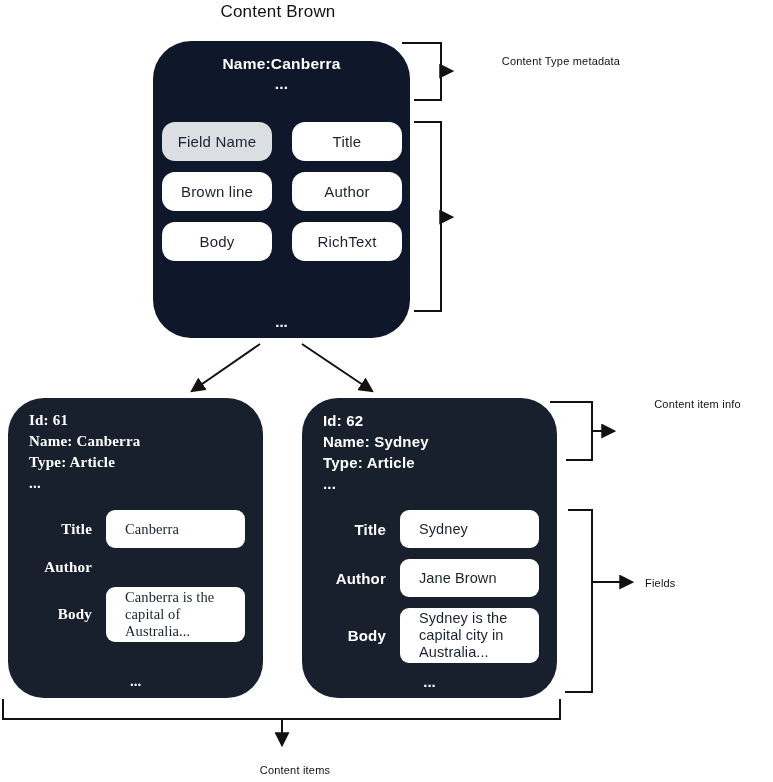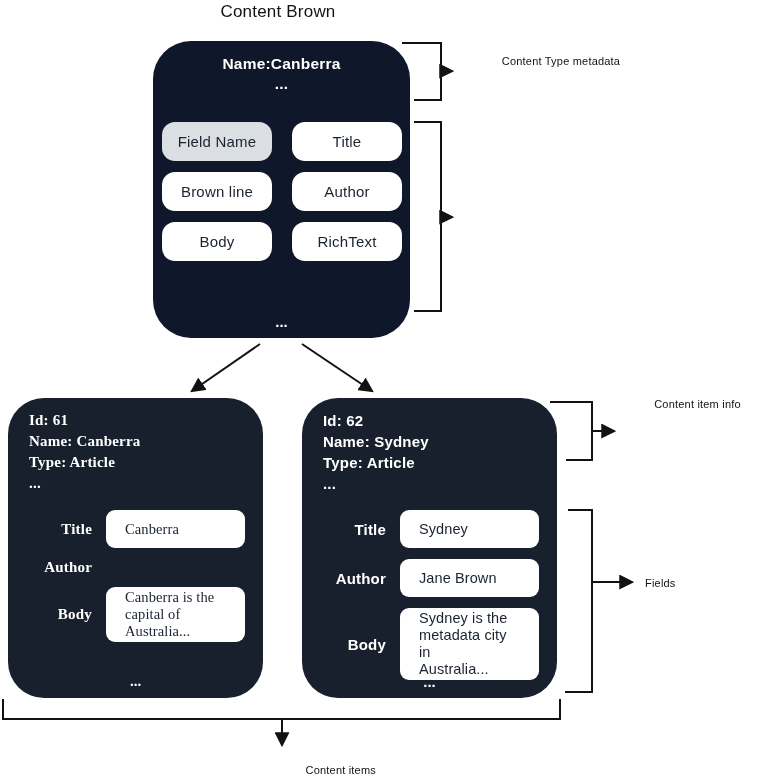--- a/index.html
+++ b/index.html
@@ -140,25 +140,25 @@
         <div class="field-label">Title</div>
         <div class="field-value">Sydney</div>
       </div>
       <div class="field-row">
         <div class="field-label">Author</div>
         <div class="field-value">Jane Brown</div>
       </div>
       <div class="field-row">
         <div class="field-label">Body</div>
         <div class="field-value">Sydney is the
-metadata city in
+capital city in
 Australia...</div>
       </div>
     </div>
     <div class="dots">...</div>
   </div>
 
   <div class="outer-label" style="left:640px; top:394px; width:115px;">Content item info</div>
   <div class="outer-label" style="left:645px; top:573px; text-align:center;">Fields</div>
 
-  <div class="outer-label" style="left:176px; top:760px; width:200px;text-align:right;">Content items</div>
+  <div class="outer-label" style="left:195px; top:760px; width:200px;">Content items</div>
 
 </div>
 
 </body></html>

